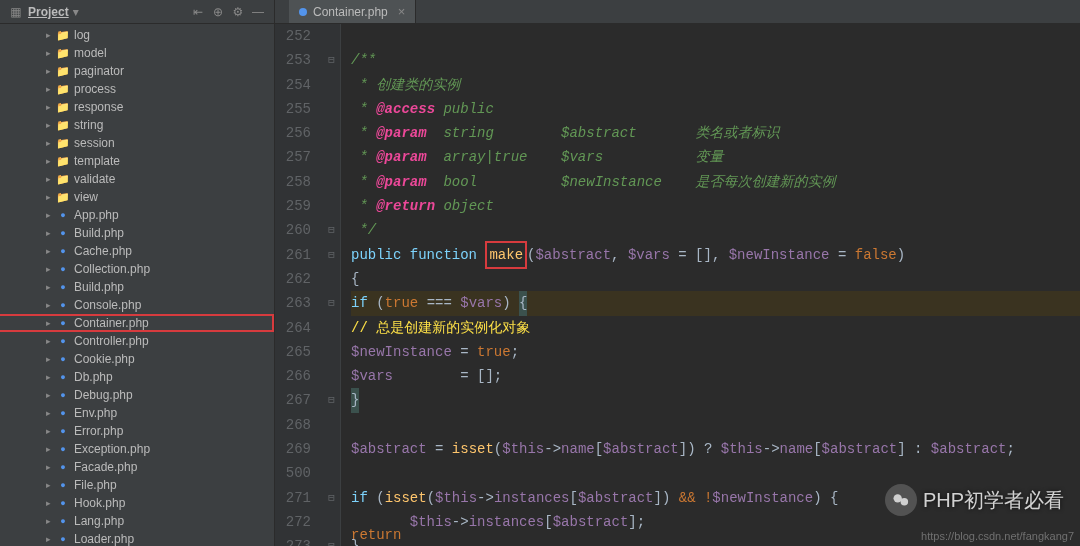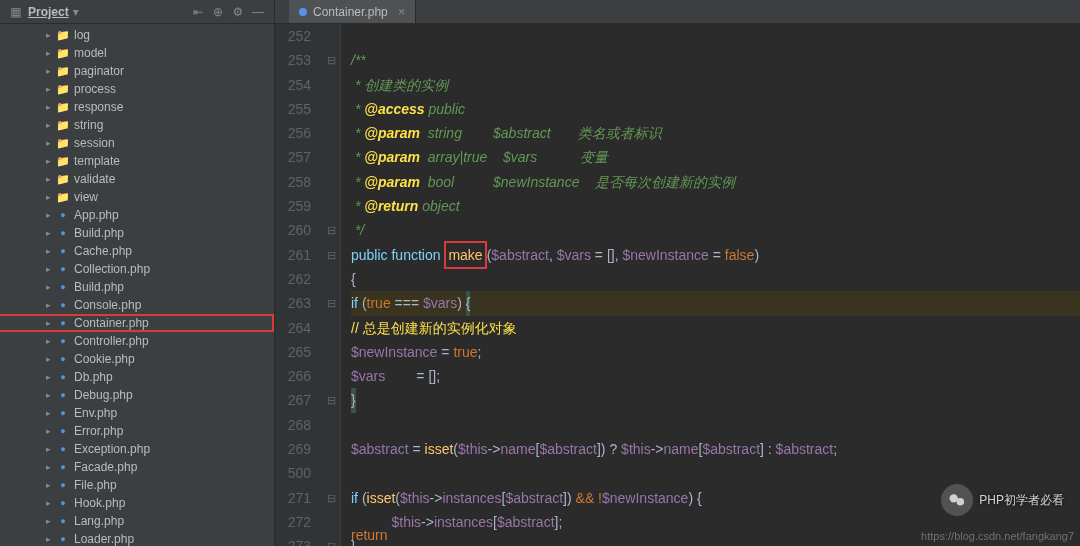--- a/index.html
+++ b/index.html
@@ -98,21 +98,21 @@
   .ficon.php { color:#5394ec; }
   .highlight-box {
     border: 2px solid #d73b3e;
     margin-left: -2px;
     padding-left: 4px;
   }
   .editor {
     flex: 1;
     display: flex;
     background: #2b2b2b;
-    font-family: Liberation Sans, sans-serif;
+    font-family: Liberation Mono, monospace;
     font-size: 14px;
     line-height: 24.3px;
     overflow: hidden;
     justify-content: flex-end;
   }
   .gutter {
     width: 48px;
     text-align: right;
     padding-right: 8px;
     color: #606366;
@@ -137,30 +137,30 @@
   }
   .code-line { height:24.3px; display:flex; align-items:center;}
   .code-line.hl { background:#3a3320; }
   .bracket-hl { background:#3b514d; }
   .kw { color:#7dd3fc; }
   .const { color:#cc7832; }
   .fn { color:#ffc66d; }
   .var { color:#9876aa; }
   .comment { color:#fde047; }
   .doccomment { color:#629755; font-style: italic;}
-  .doctag { color:#fde047; font-weight:bold;}
+  .doctag { color:#ec4899; font-weight:bold;}
   .punct { color:#a9b7c6; }
   .make-box { border:2px solid #d73b3e; padding:0 2px;}
   .ret { color:#cc7832;margin-top:26px; }
   .watermark {
     position:absolute;
     right:16px;
     bottom:30px;
     color:rgba(230,230,230,0.9);
-    font-size:12px;
+    font-size:20px;
     display:flex;
     align-items:center;
     gap:6px;
     pointer-events:none;
     text-shadow:0 0 4px rgba(0,0,0,0.8);
     text-align:right;
   }
   .watermark .wx {
     width:32px;height:32px;border-radius:50%;
     background:rgba(200,200,200,0.25);

